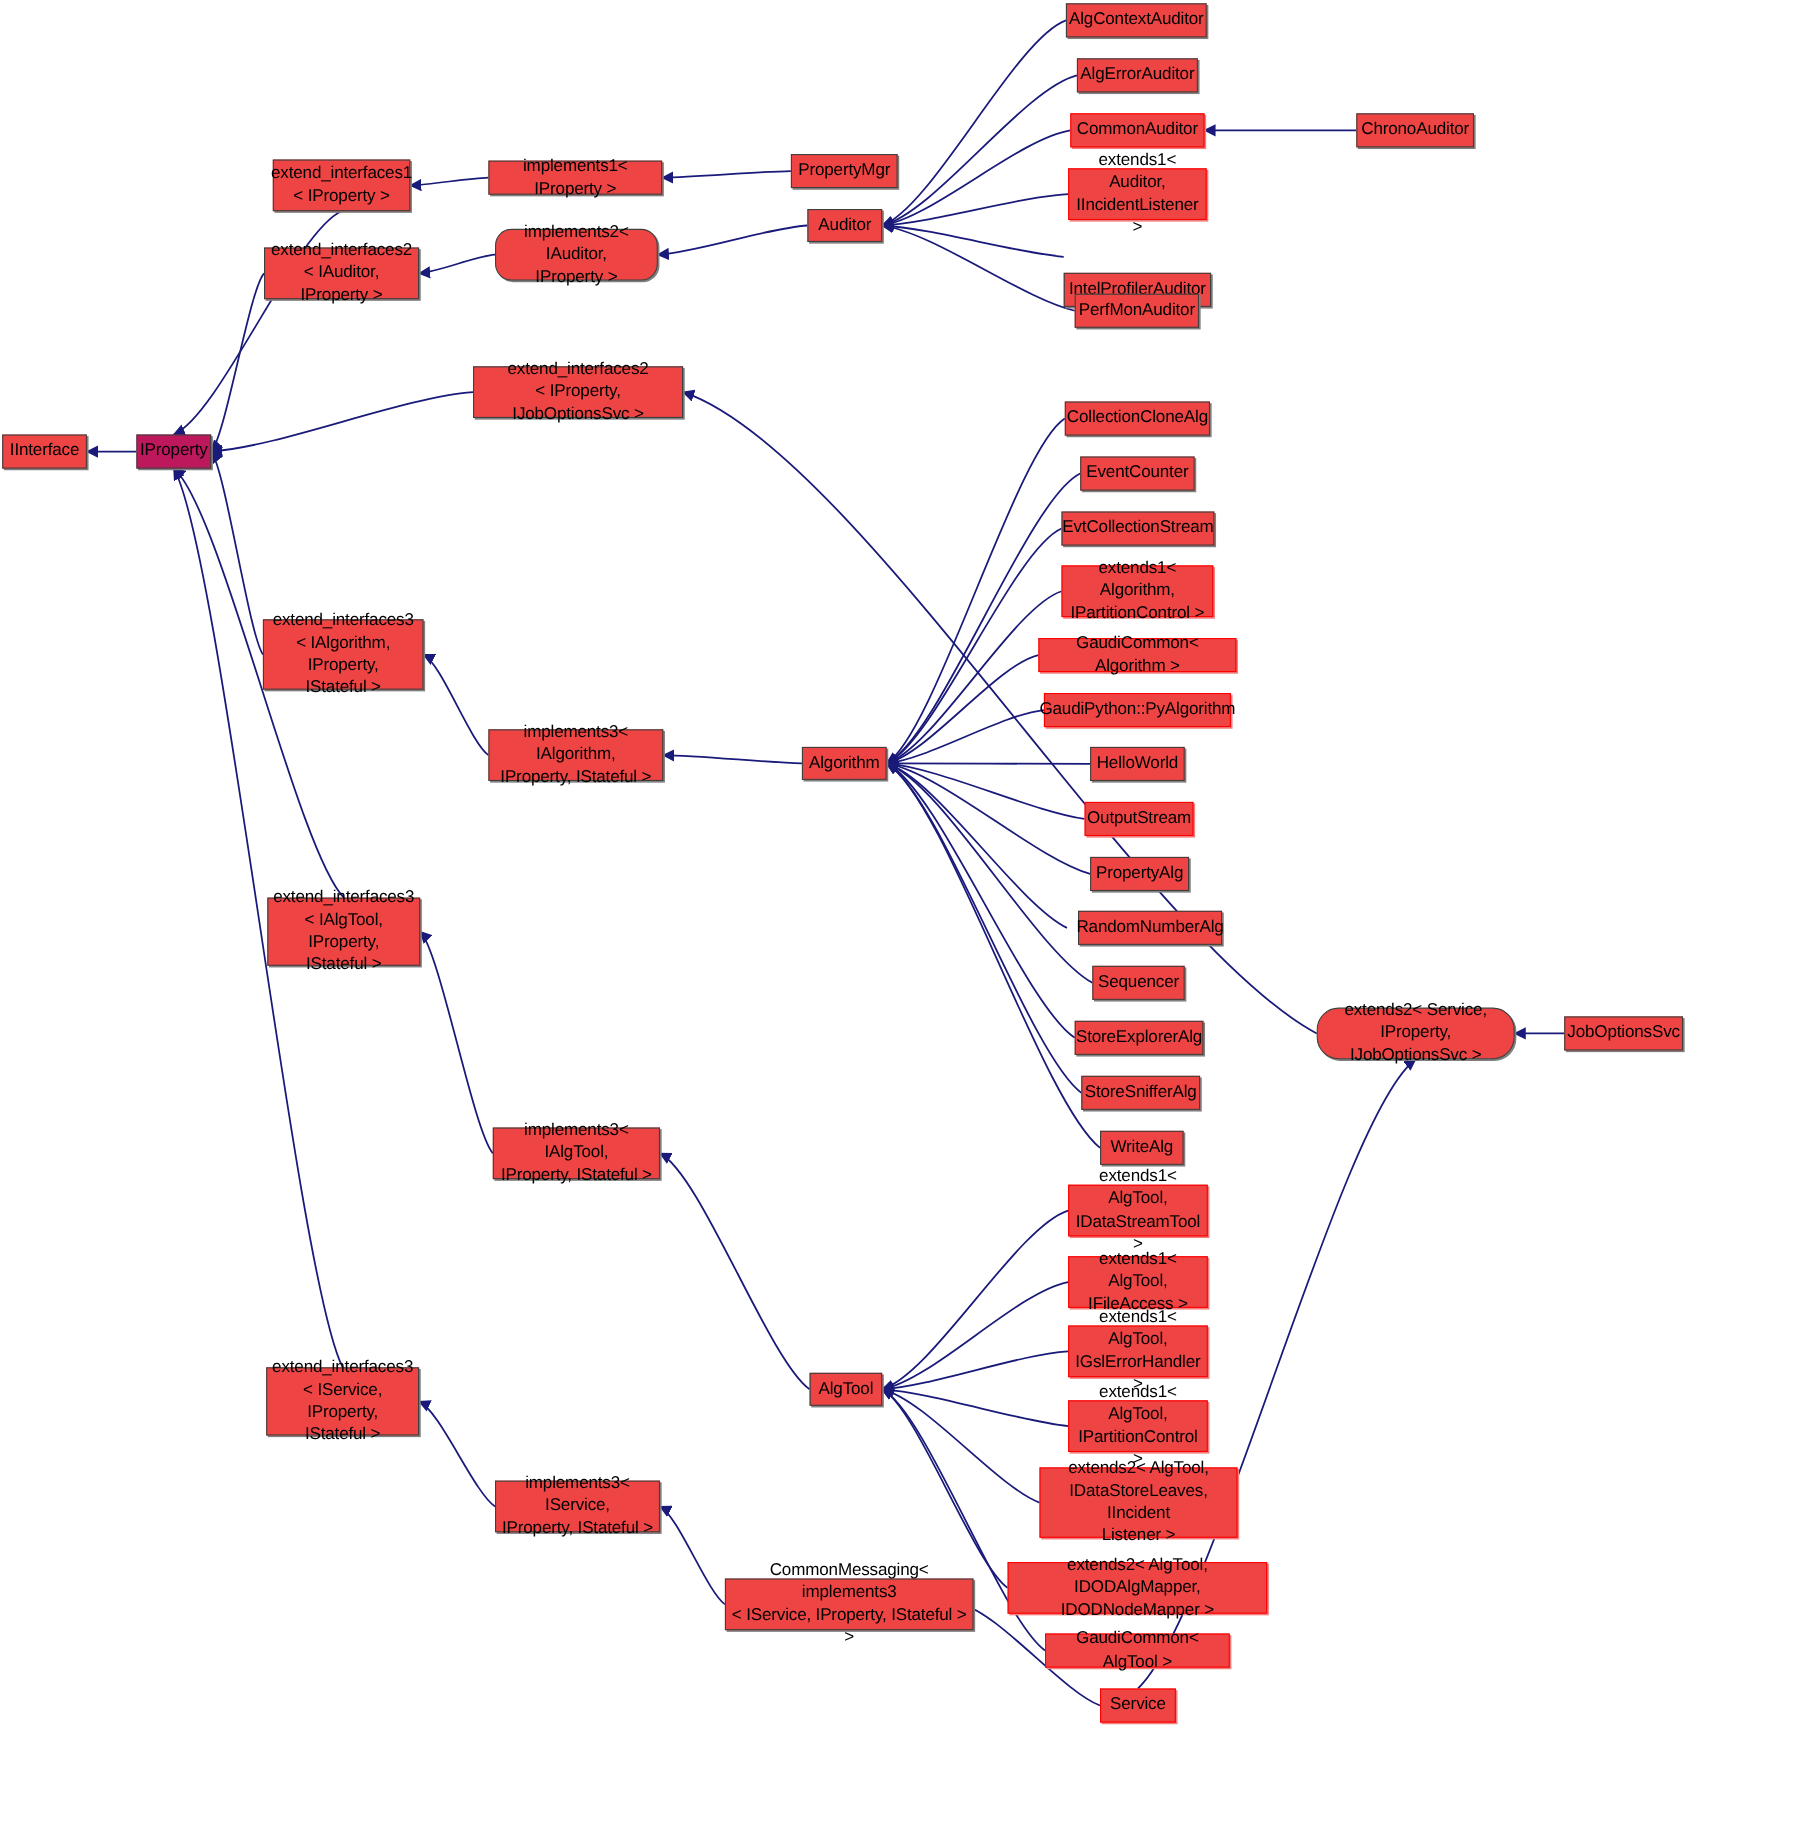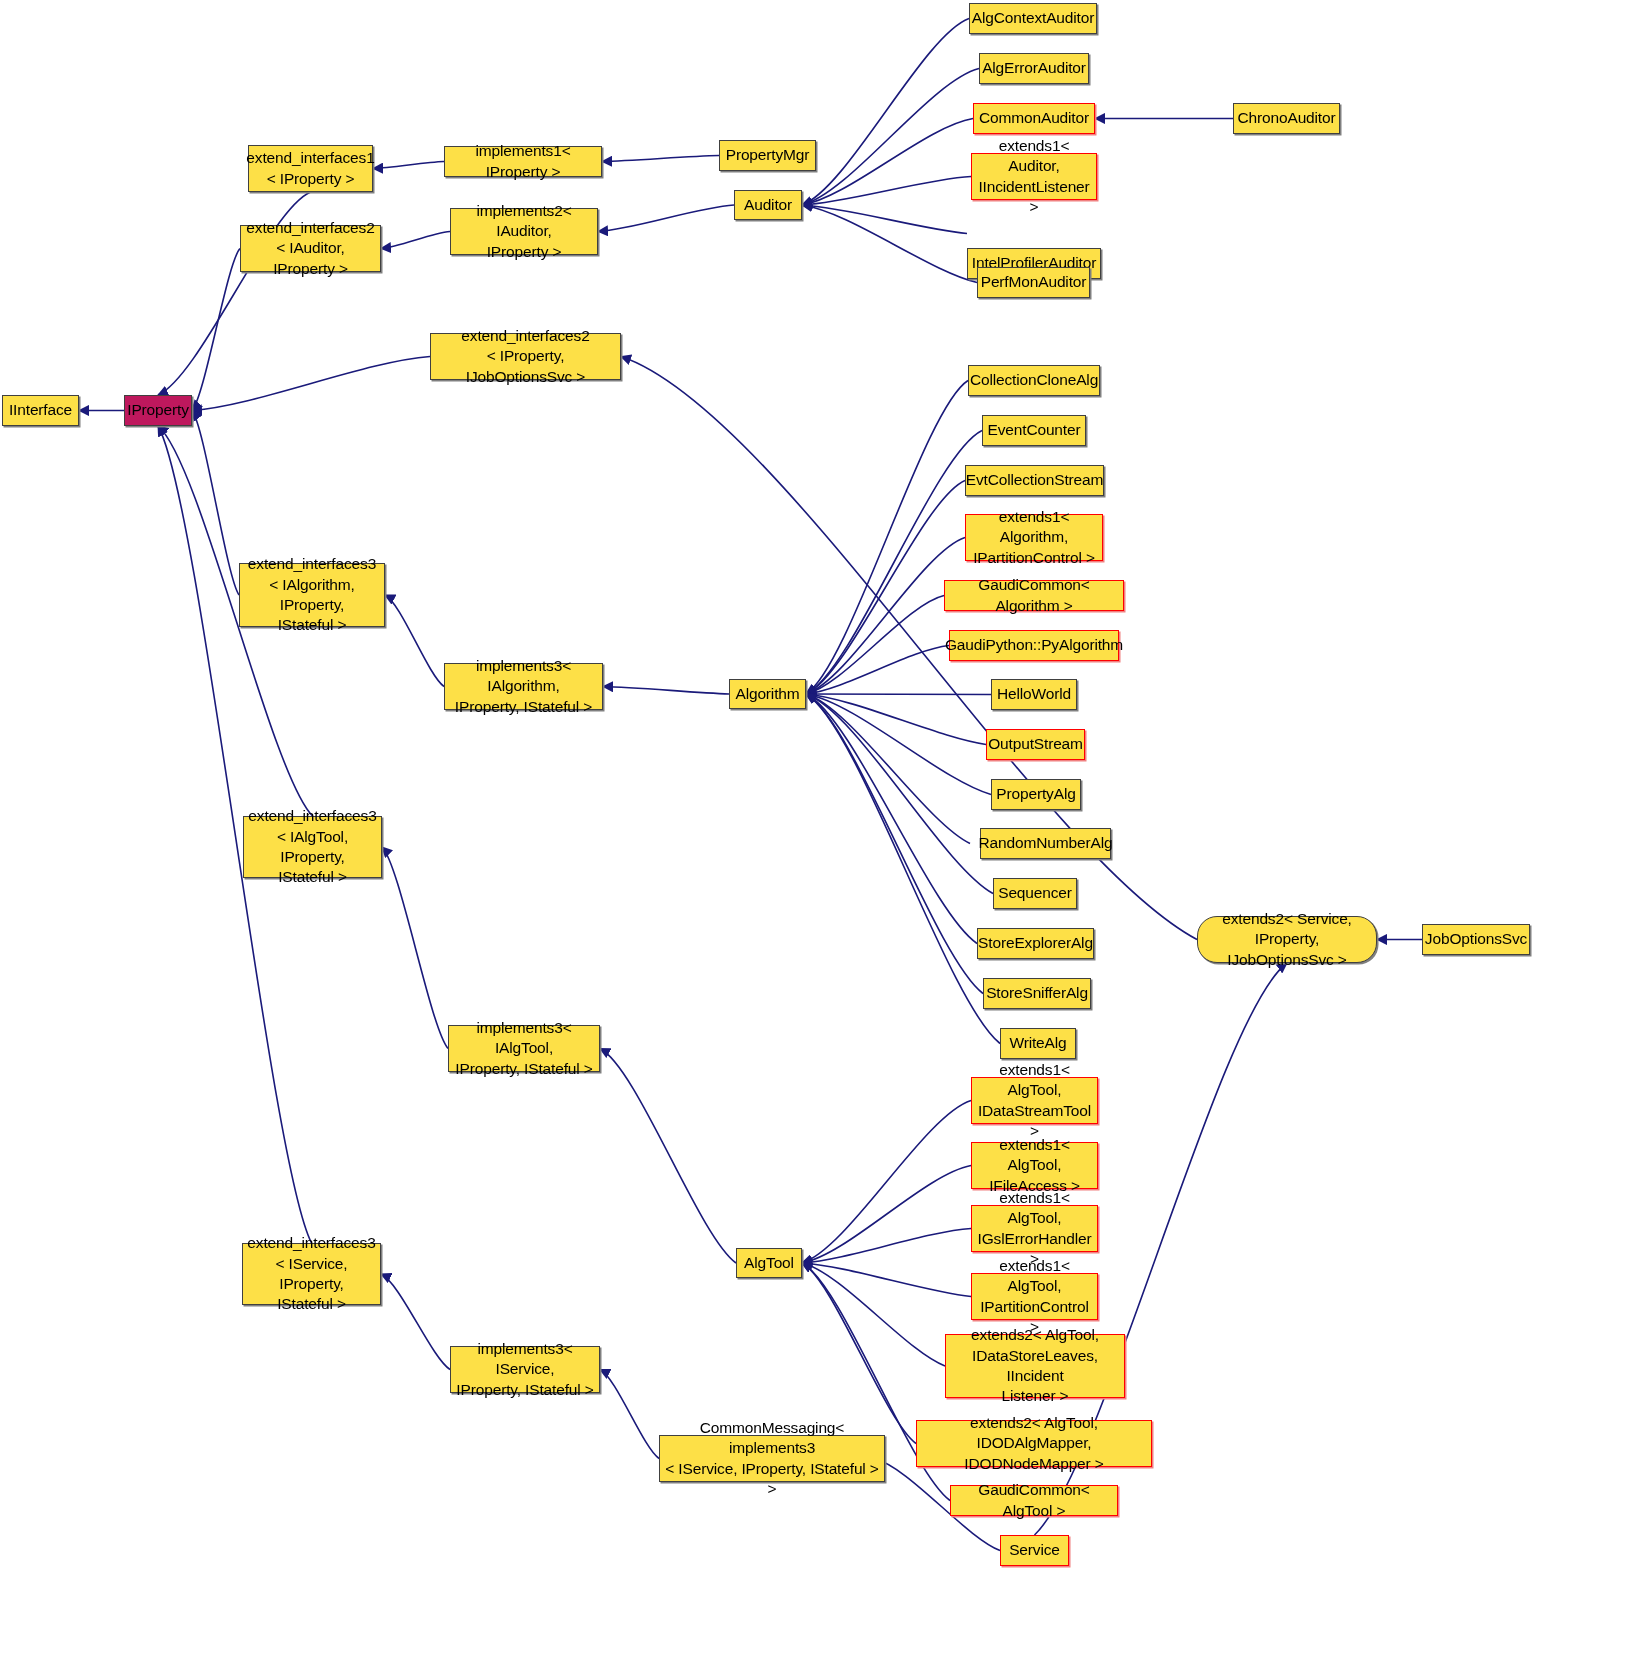--- a/index.html
+++ b/index.html
@@ -23,21 +23,21 @@
     height: 1677px;
     pointer-events: none;
   }
   .node {
     position: absolute;
     box-sizing: border-box;
     display: flex;
     align-items: center;
     justify-content: center;
     text-align: center;
-    background: #fde047;
+    background: #ef4444;
     border: 1px solid #404040;
     box-shadow: 1.5px 1.5px 0 0 #808080;
     font-size: 15.5px;
     line-height: 1.32;
     color: #000000;
     white-space: pre-line;
     padding: 1px 4px;
     letter-spacing: -0.15px;
   }
   .node.red {
@@ -113,21 +113,21 @@
   </svg>
   <div id="node-layer">
       <div class="node" style="left: 2px; top: 395px; width: 77px; height: 31px;">IInterface</div>
       <div class="node focus" style="left: 124px; top: 395px; width: 68px; height: 31px;">IProperty</div>
       <div class="node" style="left: 248px; top: 145px; width: 125px; height: 47px;">extend_interfaces1
 &lt; IProperty &gt;</div>
       <div class="node" style="left: 444px; top: 146px; width: 158px; height: 31px;">implements1&lt; IProperty &gt;</div>
       <div class="node" style="left: 719px; top: 140px; width: 97px; height: 31px;">PropertyMgr</div>
       <div class="node" style="left: 240px; top: 225px; width: 141px; height: 47px;">extend_interfaces2
 &lt; IAuditor, IProperty &gt;</div>
-      <div class="node" style="left: 450px; top: 208px; width: 148px; height: 47px;">implements2&lt; IAuditor,
+      <div class="node" style="left: 450px; top: 208px; width: 148px; height: 47px; border-radius: 15px;">implements2&lt; IAuditor,
 IProperty &gt;</div>
       <div class="node" style="left: 734px; top: 190px; width: 68px; height: 30px;">Auditor</div>
       <div class="node" style="left: 969px; top: 3px; width: 128px; height: 31px;">AlgContextAuditor</div>
       <div class="node" style="left: 979px; top: 53px; width: 110px; height: 31px;">AlgErrorAuditor</div>
       <div class="node red" style="left: 973px; top: 103px; width: 122px; height: 31px;">CommonAuditor</div>
       <div class="node" style="left: 1233px; top: 103px; width: 107px; height: 31px;">ChronoAuditor</div>
       <div class="node red" style="left: 971px; top: 153px; width: 126px; height: 47px;">extends1&lt; Auditor,
 IIncidentListener &gt;</div>
       <div class="node" style="left: 967px; top: 218px; width: 134px; height: 31px; margin-top: 30px;">IntelProfilerAuditor</div>
       <div class="node" style="left: 977px; top: 267px; width: 113px; height: 31px;">PerfMonAuditor</div>

